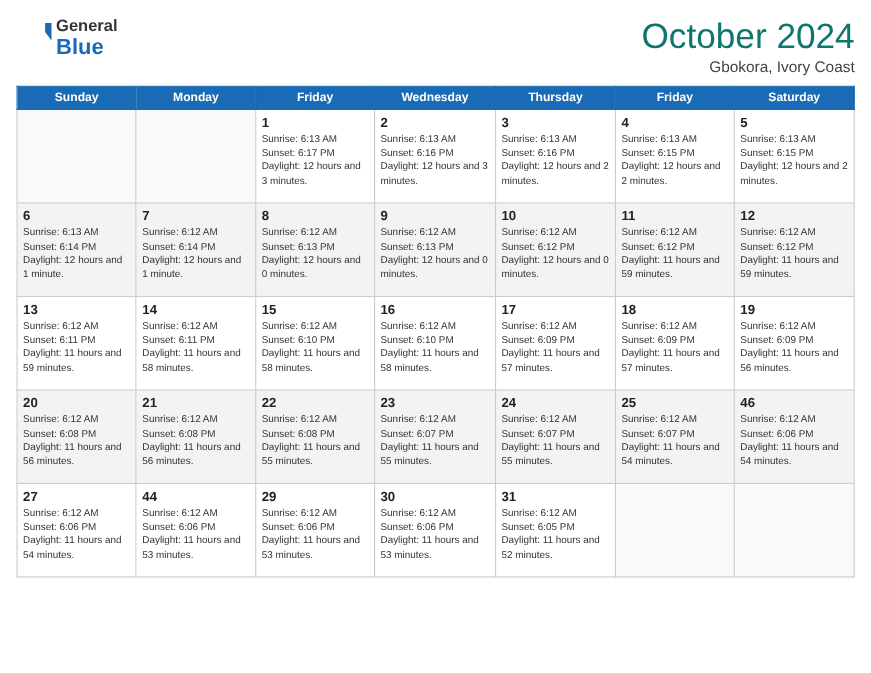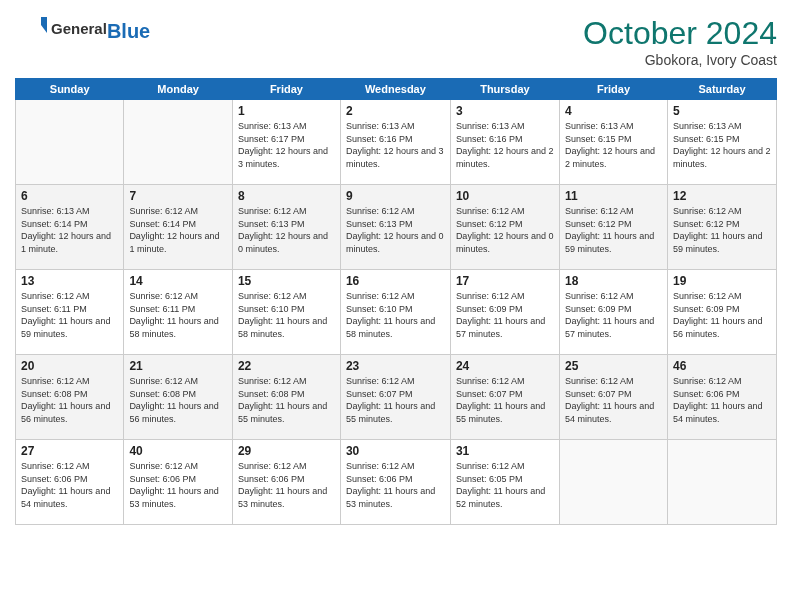--- a/index.html
+++ b/index.html
@@ -80,21 +80,21 @@
   </style>
 </head>
 <body>
 
 <div class="page">
   <div class="header">
     <div class="logo">
   <svg width="32" height="32" viewBox="0 0 32 32">
     <polygon points="26,2 32,2 32,18 26,10" fill="#1a6bb5"></polygon>
   </svg>
-  <div style="display:flex;flex-direction:row;">
+  <div style="display:flex;flex-direction:column;">
     <span style="font-size:15px;font-weight:bold;color:#333;line-height:1.15;">General</span>
     <span style="font-size:20px;font-weight:bold;color:#1a6bb5;line-height:1.15;">Blue</span>
   </div>
 </div>
     <div class="title-block">
       <div class="month-title">October 2024</div>
       <div class="location-title">Gbokora, Ivory Coast</div>
     </div>
   </div>
 
@@ -278,21 +278,21 @@
           </td>
         </tr>
         <tr>
           <td>
             <div class="cell-day">27</div>
             <div class="cell-info" style="white-space: pre-line;">Sunrise: 6:12 AM
 Sunset: 6:06 PM
 Daylight: 11 hours and 54 minutes.</div>
           </td>
           <td>
-            <div class="cell-day">40</div>
+            <div class="cell-day">44</div>
             <div class="cell-info" style="white-space: pre-line;">Sunrise: 6:12 AM
 Sunset: 6:06 PM
 Daylight: 11 hours and 53 minutes.</div>
           </td>
           <td>
             <div class="cell-day">29</div>
             <div class="cell-info" style="white-space: pre-line;">Sunrise: 6:12 AM
 Sunset: 6:06 PM
 Daylight: 11 hours and 53 minutes.</div>
           </td>

